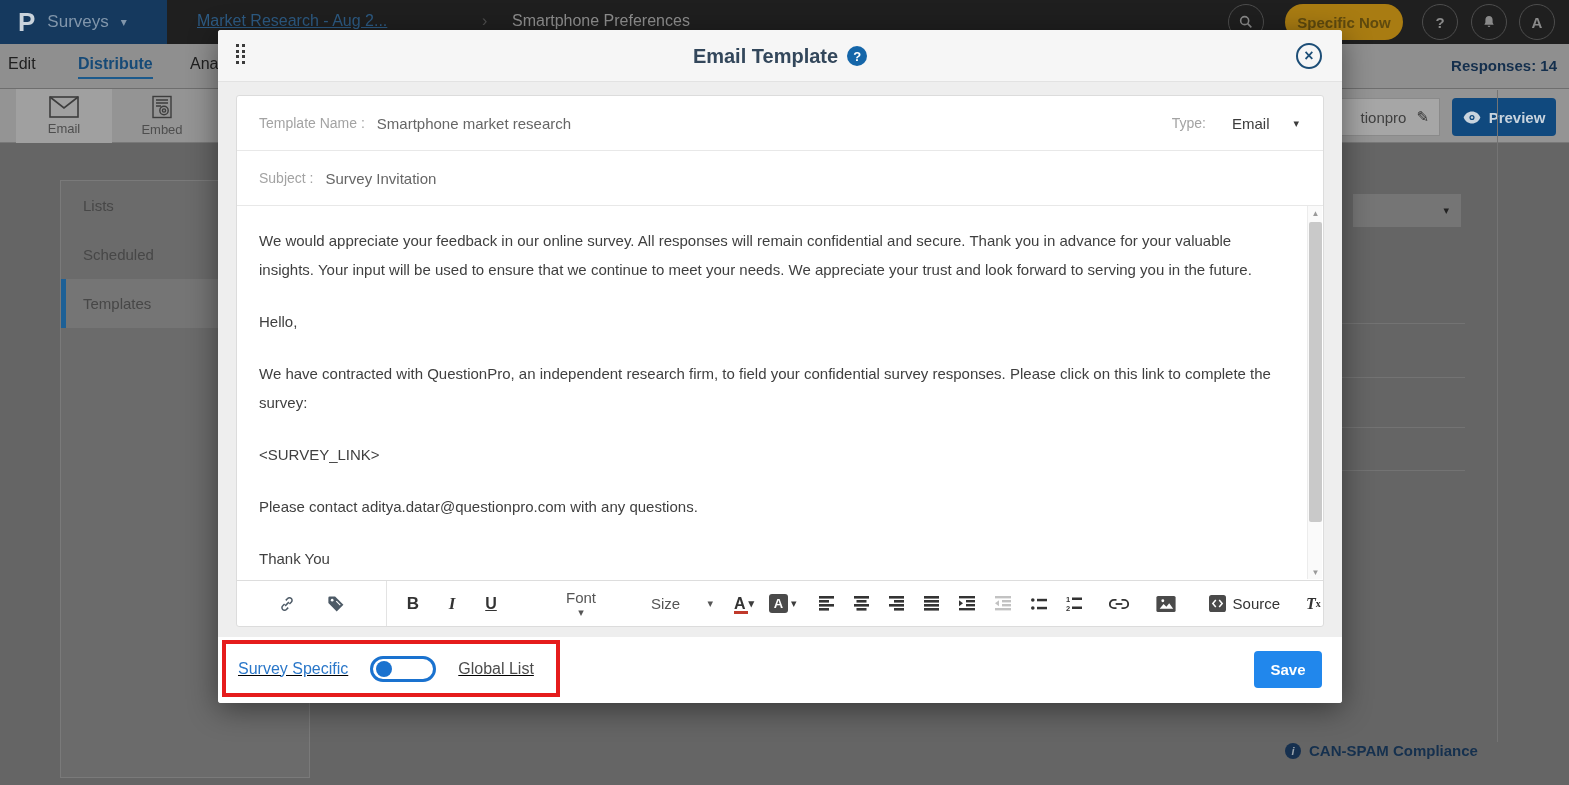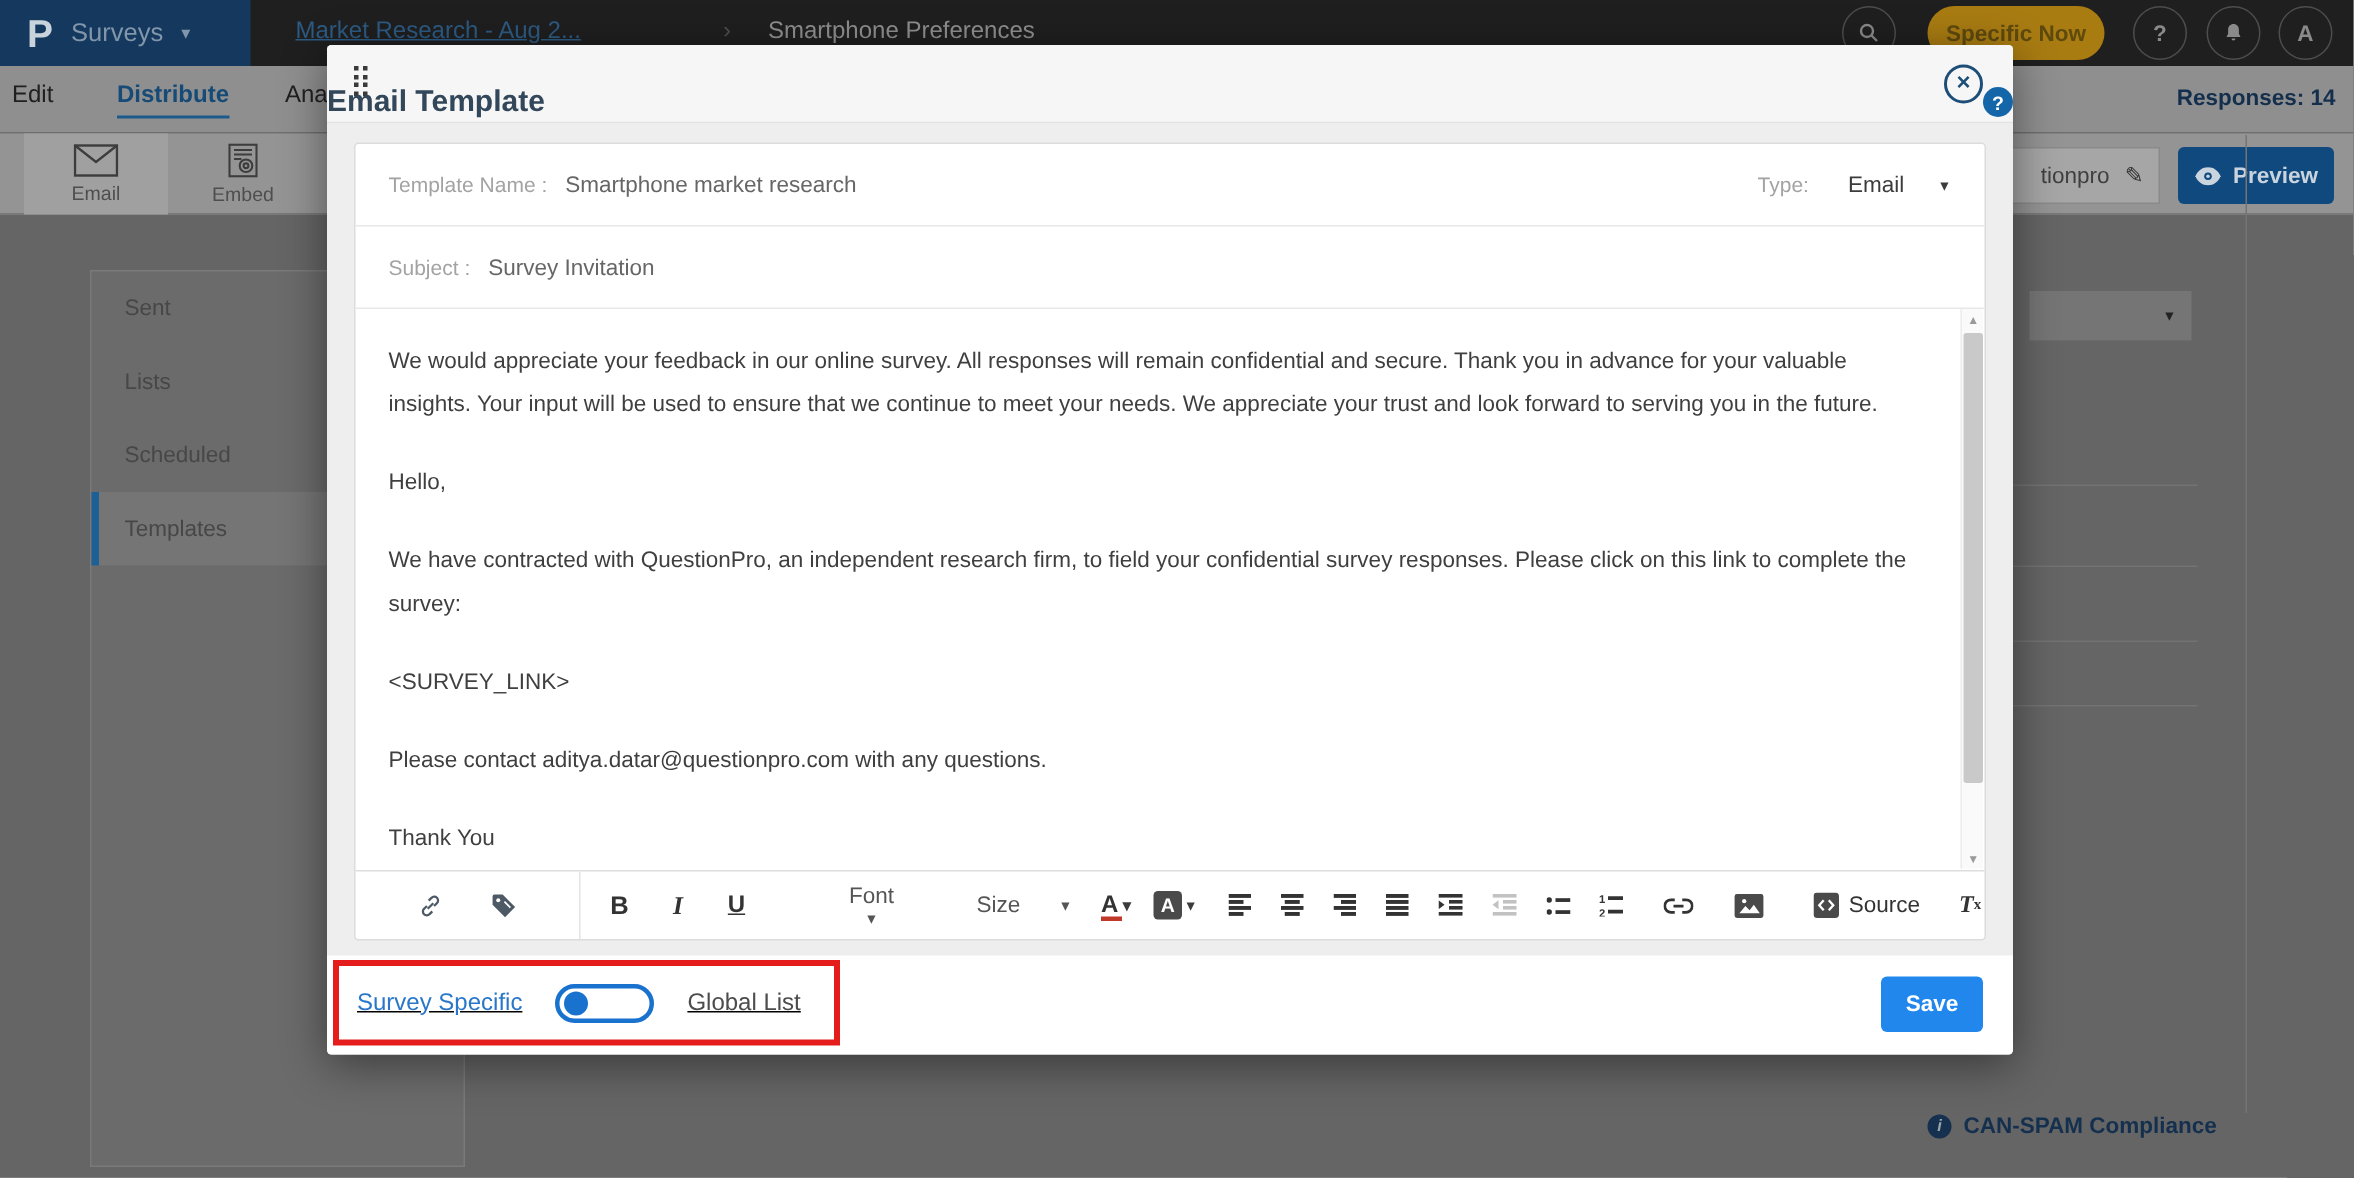--- a/index.html
+++ b/index.html
@@ -46,21 +46,21 @@
 
   .canspam { position:absolute; left:1285px; top:742px; display:flex; align-items:center; gap:8px; z-index:1; cursor:pointer; }
   .canspam .ic { width:16px; height:16px; border-radius:50%; background:#16304f; color:#9aa4ad; font-size:11px; font-weight:bold; display:flex; align-items:center; justify-content:center; font-style:italic; }
   .canspam .txt { font-size:15px; font-weight:bold; color:#15304e; }
 
   
   .modal { position:absolute; left:218px; top:30px; width:1124px; height:673px; background:#eeeeee; border-radius:3px; box-shadow:0 6px 30px rgba(0,0,0,.45); z-index:10; }
   .m-header { position:absolute; left:0; top:0; width:100%; height:52px; background:#f6f6f6; border-bottom:1px solid #e2e2e2; border-radius:3px 3px 0 0; }
   .drag { position:absolute; left:18px; top:14px; display:grid; grid-template-columns:3px 3px; grid-auto-rows:3px; gap:2.5px; cursor:move; }
   .drag i { background:#3a3a3a; display:block; }
-  .m-title-wrap { position:absolute; left:0; top:12px; width:100%; height:52px; display:flex; align-items:center; justify-content:space-between; gap:9px; }
+  .m-title-wrap { position:absolute; left:0; top:0; width:100%; height:52px; display:flex; align-items:center; justify-content:center; gap:9px; }
   .m-title { font-size:20px; font-weight:bold; color:#33475b; }
   .m-help { width:20px; height:20px; border-radius:50%; background:#1566a9; color:#fff; font-size:13px; font-weight:bold; display:flex; align-items:center; justify-content:center; cursor:pointer; }
   .m-close { position:absolute; right:20px; top:13px; width:26px; height:26px; border:2px solid #1d4e77; border-radius:50%; color:#1d4e77; font-size:16px; font-weight:bold; display:flex; align-items:center; justify-content:center; cursor:pointer; line-height:1; }
 
   .card { position:absolute; left:18px; top:65px; width:1088px; height:532px; background:#fff; border:1px solid #dcdcdc; border-radius:3px; display:flex; flex-direction:column; }
   .c-row { height:55px; border-bottom:1px solid #e8e8e8; display:flex; align-items:center; padding:0 24px 0 22px; flex:none; }
   .f-label { font-size:14px; color:#a3a3a3; }
   .f-value { font-size:15px; color:#666; margin-left:12px; }
   .type-group { margin-left:auto; display:flex; align-items:center; gap:26px; }
   .type-value-wrap { display:flex; align-items:center; gap:24px; cursor:pointer; }
@@ -177,21 +177,20 @@
       <svg width="18" height="13" viewBox="0 0 24 16" fill="#c9d4de">
           <path d="M12 0C7 0 2.8 3 .8 8c2 5 6.2 8 11.2 8s9.2-3 11.2-8C21.2 3 17 0 12 0z"></path>
           <circle cx="12" cy="8" r="3.4" fill="#10497e"></circle>
           <circle cx="12" cy="8" r="1.6" fill="#c9d4de"></circle>
         </svg>
       <span>Preview</span>
     </div>
   </div>
 
   <div class="side-panel">
-    <div class="side-item">Sent</div>
     <div class="side-item">Lists</div>
     <div class="side-item">Scheduled</div>
     <div class="side-item active">Templates</div>
   </div>
 
   <div class="rp-select">
     <span>▾</span>
   </div>
   <div class="rp-line" style="top:323px;"></div>
   <div class="rp-line" style="top:377px;"></div>

